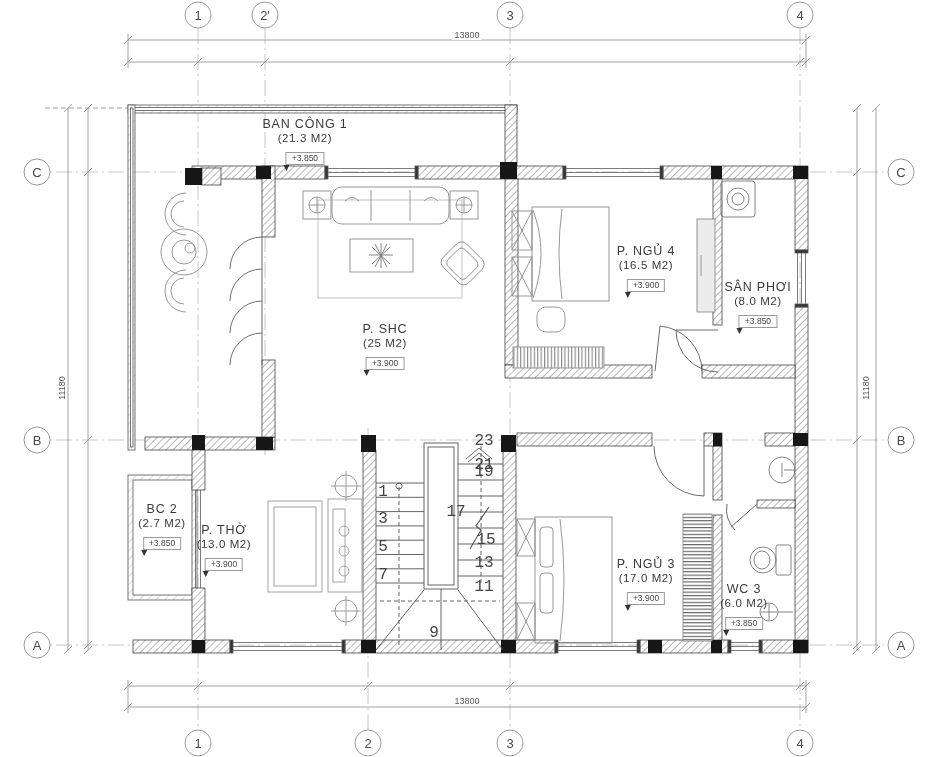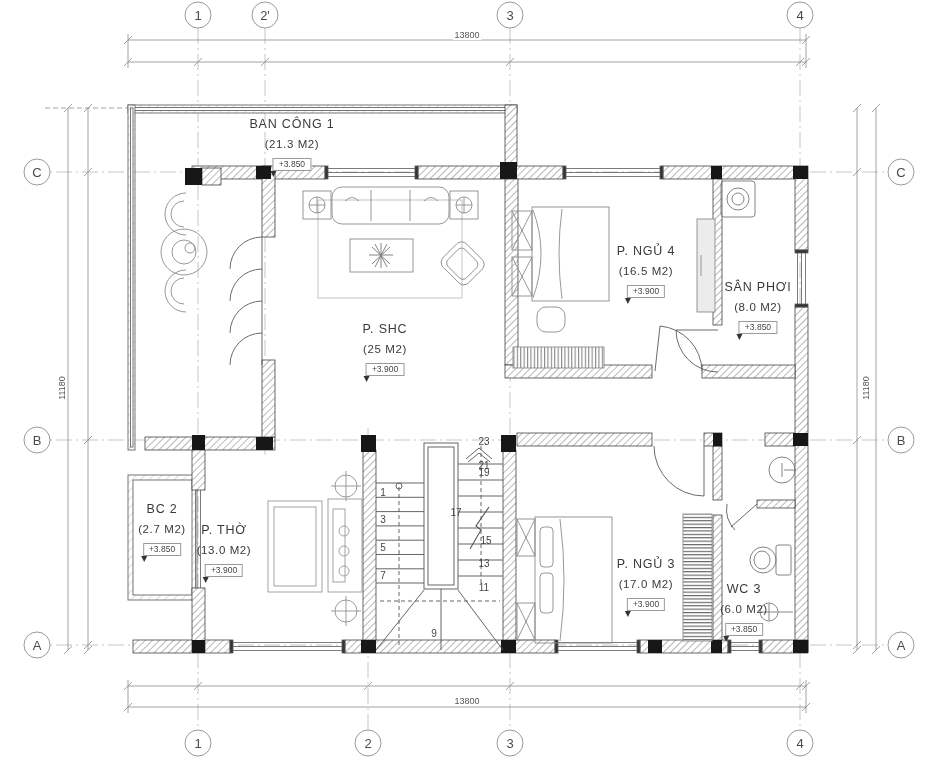--- a/index.html
+++ b/index.html
@@ -6,27 +6,27 @@
   .canvas{position:relative;width:933px;height:757px;background:#ffffff;overflow:hidden;
           font-family:"Liberation Sans",sans-serif;color:#3a3a3a;}
   svg{position:absolute;left:0;top:0;}
   .bubble{position:absolute;width:25px;height:25px;border:1.2px solid #9b9b9b;border-radius:50%;
           background:#fff;display:flex;align-items:center;justify-content:center;
           font-size:13px;color:#4a4a4a;transform:translate(-50%,-50%);letter-spacing:0;}
   .dim{position:absolute;font-size:9px;color:#555;transform:translate(-50%,-100%);background:#fff;padding:0 2px;}
   .dim.vert{transform:translate(-50%,-50%) rotate(-90deg);}
   .room-label{position:absolute;transform:translateX(-50%);text-align:center;white-space:nowrap;}
   .rname{font-size:12.5px;letter-spacing:.8px;color:#3a3a3a;}
-  .rarea{font-size:11.5px;letter-spacing:.6px;margin-top:7px;}
+  .rarea{font-size:11.5px;letter-spacing:.6px;margin-top:1px;}
   .rlevel{margin-top:3px;text-align:center;}
   .tag{display:inline-block;position:relative;border:1px solid #9a9a9a;background:#fff;
        padding:0 5px 1px 5px;font-size:8.5px;color:#444;}
   .tag::after{content:"";position:absolute;left:-3px;bottom:-7px;width:0;height:0;
        border-left:3.5px solid transparent;border-right:3.5px solid transparent;border-top:6px solid #333;}
-  .stair-num{position:absolute;font-size:10px;color:#454545;transform:translate(-50%,-50%);}
+  .stair-num{position:absolute;font-size:16px;color:#454545;transform:translate(-50%,-50%);font-family:Liberation Mono, monospace;}
   .watermark{position:absolute;left:293px;top:352px;font-family:"Liberation Serif",serif;
        font-weight:bold;font-size:42px;letter-spacing:2px;color:rgba(122,122,122,.5);}
 </style>
 </head>
 <body>
 
 <div class="canvas">
 
 <svg width="933" height="757" viewBox="0 0 933 757">
   <defs>
@@ -304,21 +304,21 @@
   <div class="bubble" style="left:37px;top:645px">A</div>
   <div class="bubble" style="left:901px;top:172px">C</div>
   <div class="bubble" style="left:901px;top:440px">B</div>
   <div class="bubble" style="left:901px;top:645px">A</div>
 
   <div class="dim" style="left:467px;top:40px">13800</div>
   <div class="dim" style="left:467px;top:706px">13800</div>
   <div class="dim vert" style="left:62px;top:388px">11180</div>
   <div class="dim vert" style="left:866px;top:388px">11180</div>
 
-  <div class="room-label" style="left:292px;top:117px">
+  <div class="room-label" style="left:305px;top:117px">
     <div class="rname">BAN CÔNG 1</div>
     <div class="rarea">(21.3 M2)</div>
     <div class="rlevel"><span class="tag">+3.850</span></div>
   </div>
   <div class="room-label" style="left:385px;top:322px">
     <div class="rname">P. SHC</div>
     <div class="rarea">(25 M2)</div>
     <div class="rlevel"><span class="tag">+3.900</span></div>
   </div>
   <div class="room-label" style="left:646px;top:244px">

